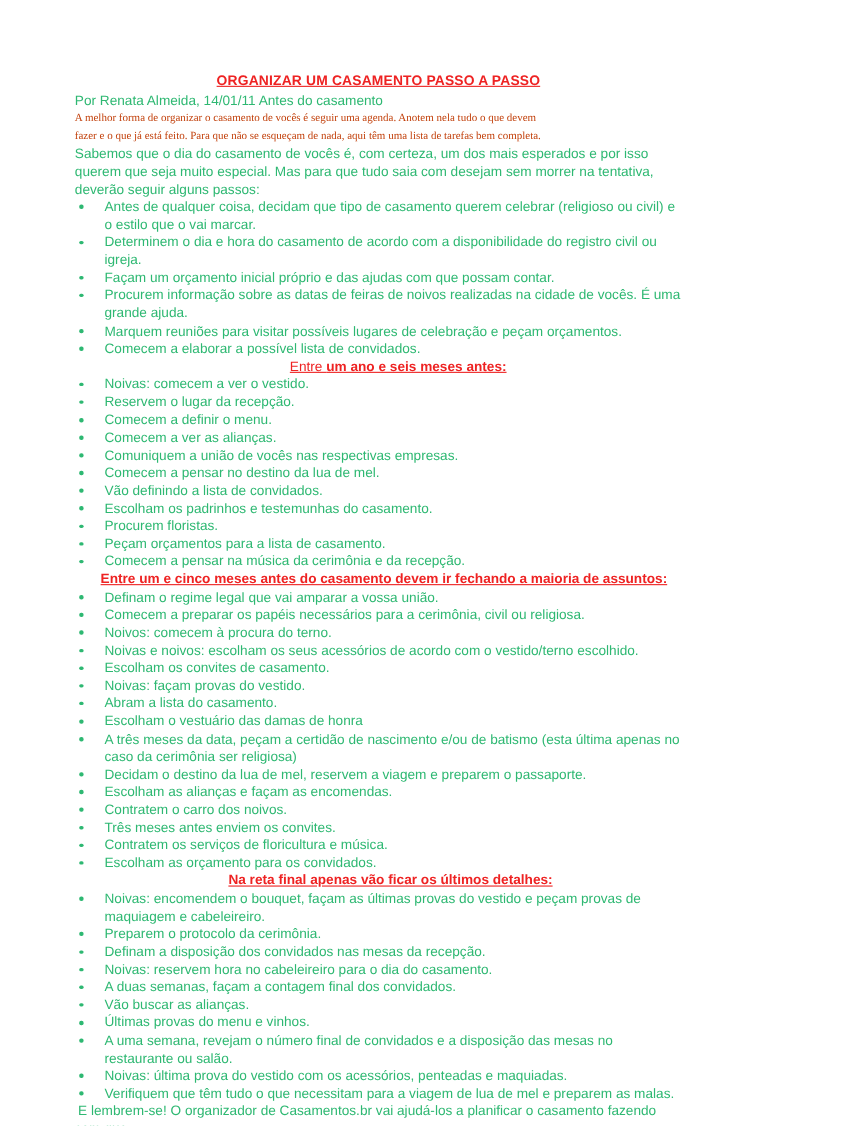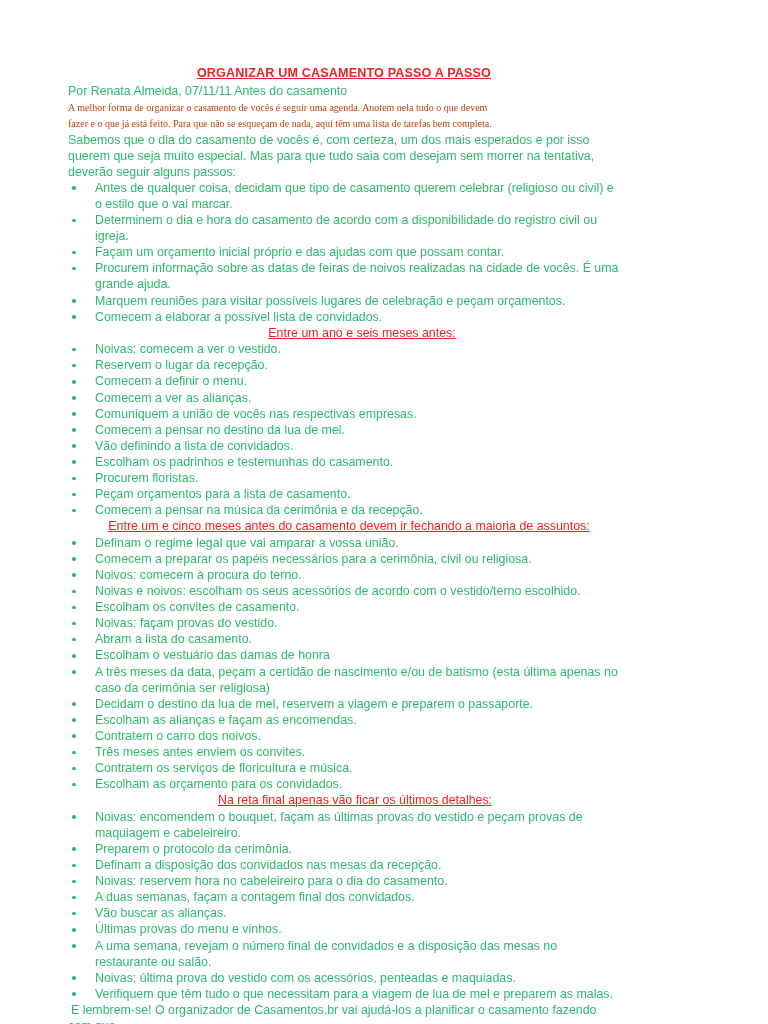--- a/index.html
+++ b/index.html
@@ -78,41 +78,41 @@
     text-align: center;
     color: #ee2222;
     font-size: 12.4px;
     line-height: 16.5px;
     margin: 0;
   }
   .section-head .u {
     text-decoration: underline;
   }
   .section-head .b {
-    font-weight: normal;
+    font-weight: bold;
   }
   .closing {
     font-size: 12.4px;
     line-height: 16.3px;
     color: #2eb872;
     margin: 0;
   }
   .head-1 { padding-left: 36px; }
   .head-2 { padding-left: 10px; }
   .head-3 { padding-left: 22px; }
   .closing-indent { text-indent: 3px; }
 </style>
 </head>
 <body>
 
 <div class="page">
 
   <h1 class="doc-title">ORGANIZAR UM CASAMENTO PASSO A PASSO</h1>
 
-  <p class="byline">Por Renata Almeida, 07/11/11 Antes do casamento</p>
+  <p class="byline">Por Renata Almeida, 14/01/11 Antes do casamento</p>
 
   <p class="intro-serif">A melhor forma de organizar o casamento de vocês é seguir uma agenda. Anotem nela tudo o que devem</p>
   <p class="intro-serif">fazer e o que já está feito. Para que não se esqueçam de nada, aqui têm uma lista de tarefas bem completa.</p>
 
   <p class="intro-sans">Sabemos que o dia do casamento de vocês é, com certeza, um dos mais esperados e por isso querem que seja muito especial. Mas para que tudo saia com desejam sem morrer na tentativa, deverão seguir alguns passos:</p>
 
   <ul class="task-list" id="list-0">
       <li>Antes de qualquer coisa, decidam que tipo de casamento querem celebrar (religioso ou civil) e o estilo que o vai marcar.</li>
       <li>Determinem o dia e hora do casamento de acordo com a disponibilidade do registro civil ou igreja.</li>
       <li>Façam um orçamento inicial próprio e das ajudas com que possam contar.</li>

